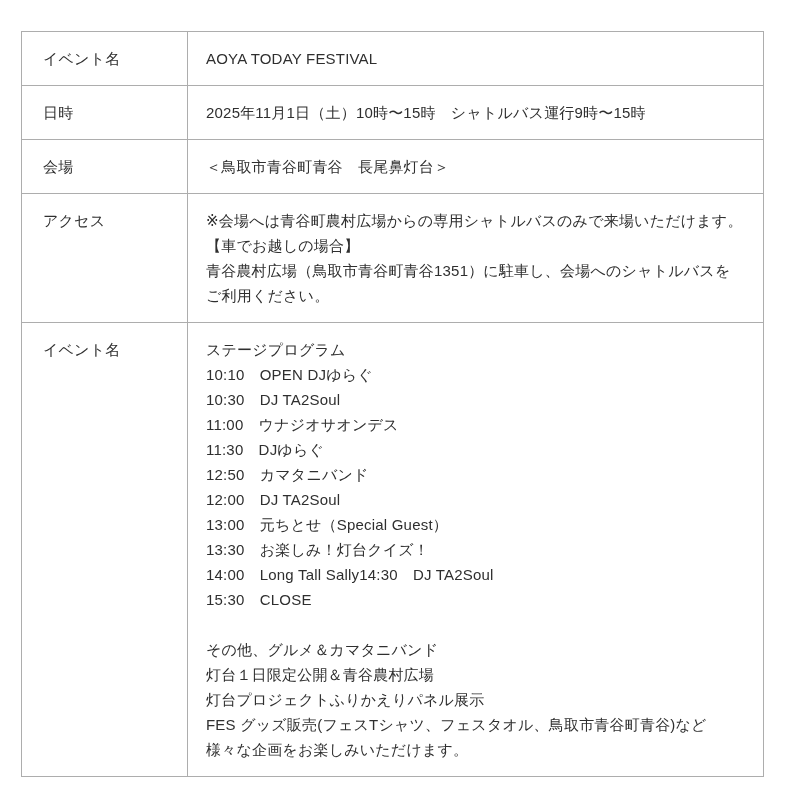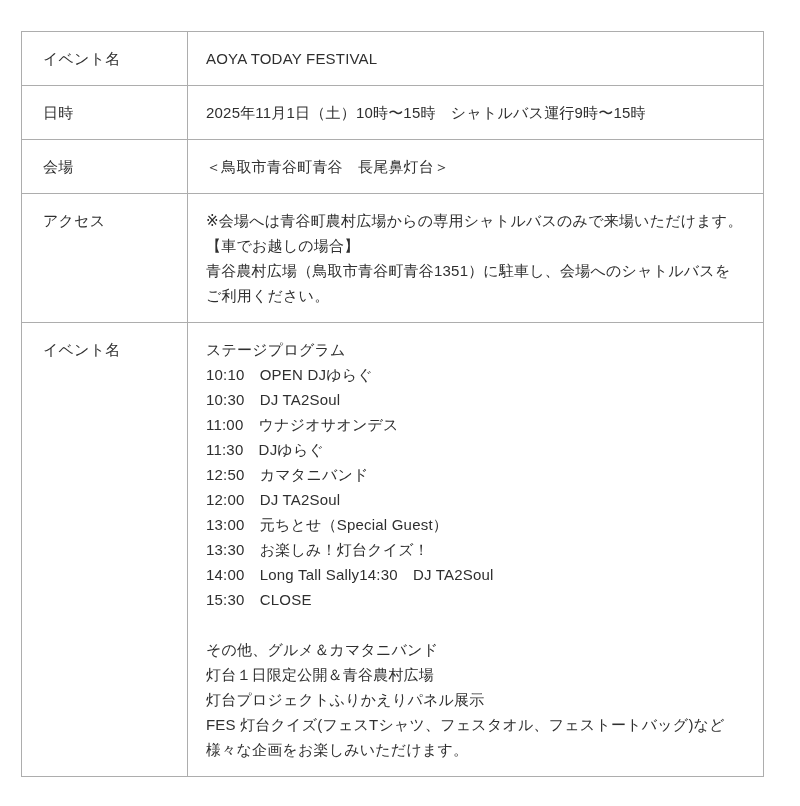--- a/index.html
+++ b/index.html
@@ -86,19 +86,19 @@
           <div class="line">12:50　カマタニバンド</div>
           <div class="line">12:00　DJ TA2Soul</div>
           <div class="line">13:00　元ちとせ（Special Guest）</div>
           <div class="line">13:30　お楽しみ！灯台クイズ！</div>
           <div class="line">14:00　Long Tall Sally14:30　DJ TA2Soul</div>
           <div class="line">15:30　CLOSE</div>
           <div class="line"></div>
           <div class="line">その他、グルメ＆カマタニバンド</div>
           <div class="line">灯台１日限定公開＆青谷農村広場</div>
           <div class="line">灯台プロジェクトふりかえりパネル展示</div>
-          <div class="line">FES 灯台クイズ(フェスTシャツ、フェスタオル、フェストートバッグ)など</div>
+          <div class="line">FES グッズ販売(フェスTシャツ、フェスタオル、鳥取市青谷町青谷)など</div>
           <div class="line">様々な企画をお楽しみいただけます。</div>
         </td>
       </tr>
     </tbody>
   </table>
 </div>
 
 </body></html>

